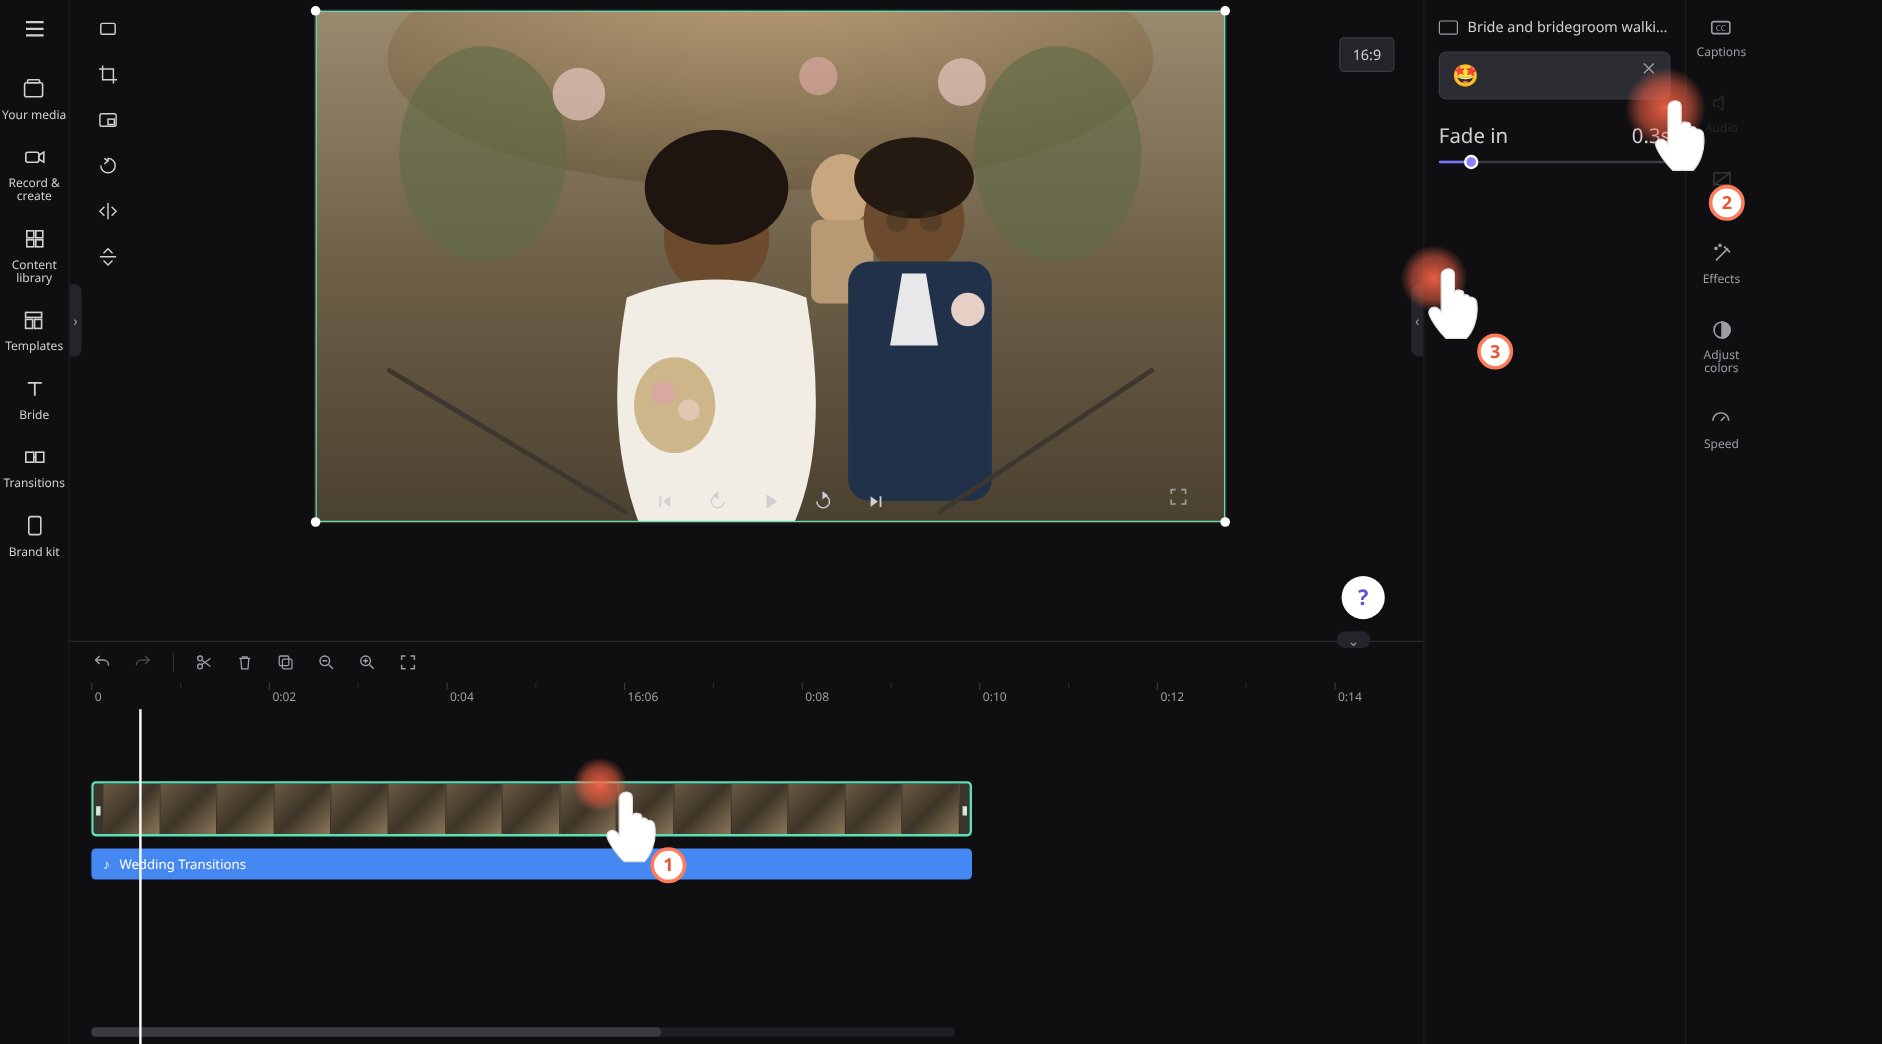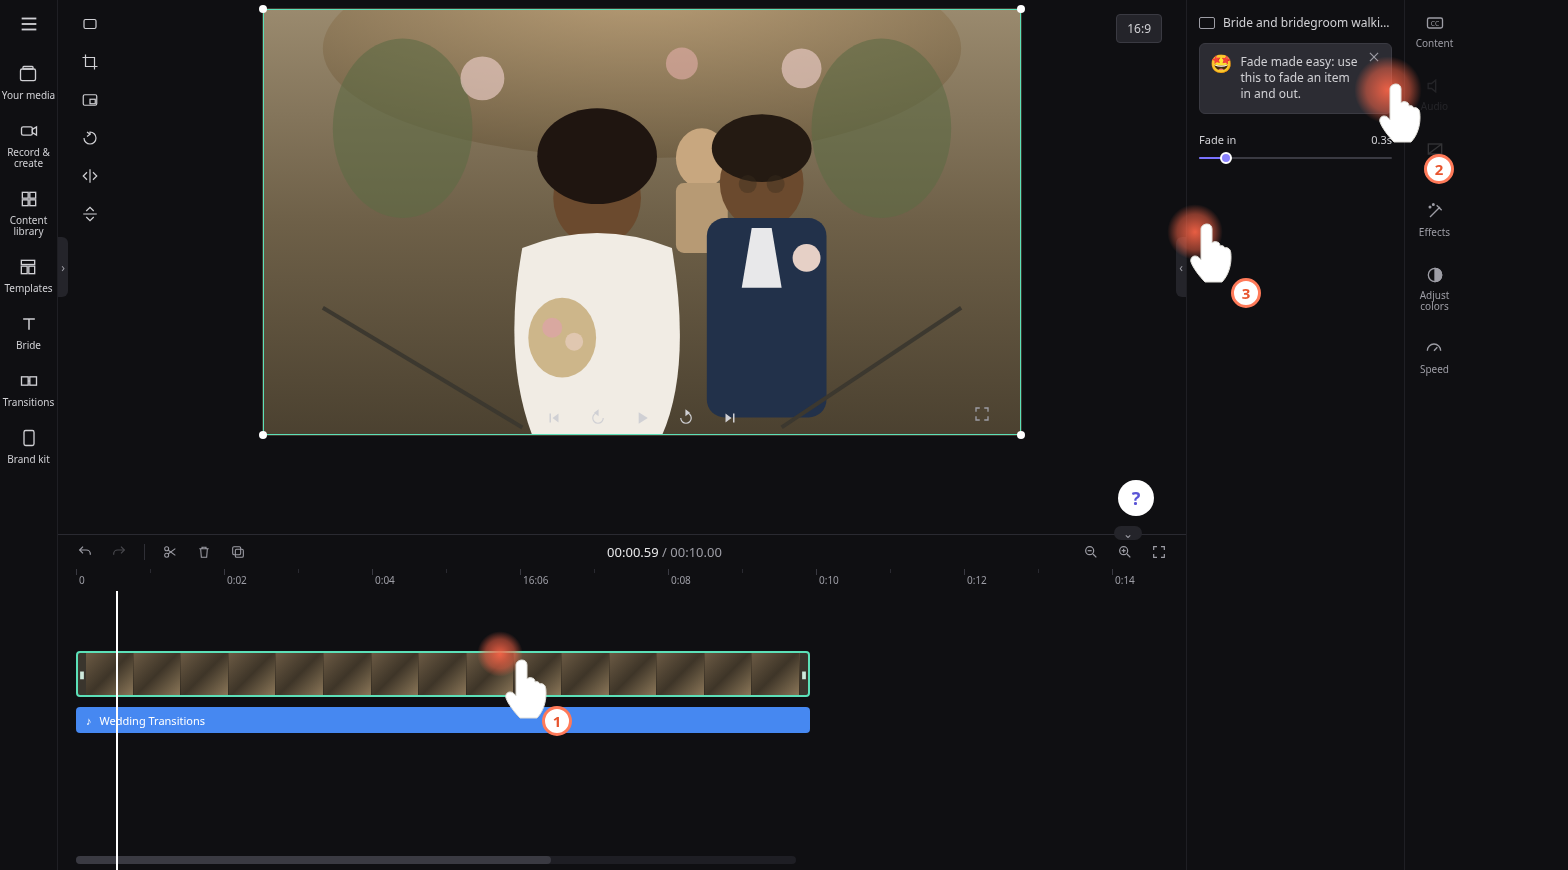--- a/index.html
+++ b/index.html
@@ -41,21 +41,21 @@
   .tool-col{position:absolute;left:20px;top:12px;display:flex;flex-direction:column;gap:14px;color:var(--text-1);}
   .tool-col .tool{width:24px;height:24px;display:flex;align-items:center;justify-content:center;cursor:pointer;}
 
   .canvas{position:relative;margin-top:8px;margin-left:40px;width:760px;height:428px;background:#2b2418;border:1px solid rgba(255,255,255,.1);}
   .canvas .sel{position:absolute;inset:0;border:1px solid var(--clip-border);}
   .handle{position:absolute;width:8px;height:8px;background:#fff;border-radius:50%;}
   .h-tl{top:-4px;left:-4px;} .h-tr{top:-4px;right:-4px;} .h-bl{bottom:-4px;left:-4px;} .h-br{bottom:-4px;right:-4px;}
   .photo{position:absolute;inset:0;overflow:hidden;}
   .photo svg{width:100%;height:100%;}
 
-  .aspect-chip{position:absolute;right:24px;top:14px;background:var(--bg-2);border:1px solid #3a3a42;color:var(--text-1);padding:5px 10px;border-radius:4px;font-size:12px;}
+  .aspect-chip{position:absolute;right:24px;top:31px;background:var(--bg-2);border:1px solid #3a3a42;color:var(--text-1);padding:5px 10px;border-radius:4px;font-size:12px;}
 
   .help-fab{position:absolute;right:32px;bottom:18px;width:36px;height:36px;border-radius:50%;background:#fff;color:#5a55d6;display:flex;align-items:center;justify-content:center;font-weight:700;font-size:18px;cursor:pointer;}
   .collapse-chip{position:absolute;right:44px;bottom:-6px;width:28px;height:14px;border-radius:7px;background:var(--bg-2);display:flex;align-items:center;justify-content:center;color:var(--text-2);}
 
   .transport{position:absolute;left:0;right:0;bottom:6px;display:flex;gap:22px;align-items:center;justify-content:center;color:var(--text-1);}
   .transport .tbtn{width:22px;height:22px;cursor:pointer;display:flex;align-items:center;justify-content:center;}
   .fs-btn{position:absolute;right:28px;bottom:10px;width:20px;height:20px;color:var(--text-2);cursor:pointer;}
 
   
   .timeline{height:336px;border-top:1px solid #2a2a31;background:var(--bg-0);display:flex;flex-direction:column;}
@@ -92,21 +92,21 @@
   
   .inspector{width:218px;background:var(--bg-0);border-left:1px solid #1f1f24;padding:14px 12px;display:flex;flex-direction:column;gap:12px;position:relative;}
   .insp-title{display:flex;align-items:center;gap:8px;color:var(--text-1);font-size:12px;}
   .insp-title .clipico{width:16px;height:12px;border:1px solid var(--text-2);border-radius:2px;flex:none;}
   .insp-title .txt{white-space:nowrap;overflow:hidden;text-overflow:ellipsis;}
 
   .tip-card{background:var(--callout-bg);border:1px solid var(--callout-border);border-radius:6px;padding:10px 30px 10px 10px;position:relative;display:flex;gap:8px;align-items:flex-start;color:var(--text-1);font-size:12px;line-height:1.35;}
   .tip-card .emoji{font-size:18px;line-height:1;}
   .tip-card .close{position:absolute;top:6px;right:6px;width:18px;height:18px;cursor:pointer;color:var(--text-2);}
 
-  .fade-row{display:flex;justify-content:space-between;color:var(--text-1);font-size:11px;margin-top:6px;}
+  .fade-row{display:flex;justify-content:space-between;color:var(--text-1);font-size:17px;margin-top:6px;}
   .slider{position:relative;height:14px;margin-top:4px;}
   .slider .track{position:absolute;top:6px;left:0;right:0;height:2px;background:#3a3a42;border-radius:1px;}
   .slider .fill{position:absolute;top:6px;left:0;height:2px;background:var(--accent);border-radius:1px;}
   .slider .knob{position:absolute;top:1px;width:12px;height:12px;border-radius:50%;background:var(--accent-2);border:2px solid #fff;transform:translateX(-50%);}
 
   
   .right-rail{width:60px;background:var(--bg-0);border-left:1px solid #1f1f24;display:flex;flex-direction:column;align-items:center;padding-top:12px;gap:26px;color:var(--text-2);font-size:10px;}
   .right-rail .rr-item{display:flex;flex-direction:column;align-items:center;gap:4px;cursor:pointer;text-align:center;line-height:1.1;}
   .right-rail .rr-item .ico{width:22px;height:22px;display:flex;align-items:center;justify-content:center;}
   .right-rail .rr-item.active{color:#fff;}
@@ -371,23 +371,20 @@
             <svg viewBox="0 0 24 24" width="16" height="16" stroke="currentColor" stroke-width="1.6" fill="none">
               <path d="M5 7h14M9 7V5h6v2M7 7l1 13h8l1-13"></path>
             </svg>
           </div>
         <div class="tlbtn">
             <svg viewBox="0 0 24 24" width="16" height="16" stroke="currentColor" stroke-width="1.6" fill="none">
               <rect x="8" y="8" width="12" height="12" rx="2"></rect>
               <rect x="4" y="4" width="12" height="12" rx="2"></rect>
             </svg>
           </div>
-        <div class="timecode">
-          <span>00:00.59</span><span class="total"><span> / </span><span>00:10.00</span></span>
-        </div>
         <div class="tlbtn">
             <svg viewBox="0 0 24 24" width="16" height="16" stroke="currentColor" stroke-width="1.8" fill="none">
               <circle cx="10" cy="10" r="6"></circle>
               <line x1="7" y1="10" x2="13" y2="10"></line>
               <line x1="15" y1="15" x2="20" y2="20"></line>
             </svg>
           </div>
         <div class="tlbtn">
             <svg viewBox="0 0 24 24" width="16" height="16" stroke="currentColor" stroke-width="1.8" fill="none">
               <circle cx="10" cy="10" r="6"></circle>
@@ -475,21 +472,20 @@
   </div>
 
   <div class="inspector">
     <div class="insp-title">
       <div class="clipico"></div>
       <div class="txt">Bride and bridegroom walking t…</div>
     </div>
 
     <div class="tip-card">
       <div class="emoji">🤩</div>
-      <div>Fade made easy: use this to fade an item in and out.</div>
       <div class="close">
           <svg viewBox="0 0 24 24" width="14" height="14" stroke="currentColor" stroke-width="2">
             <line x1="5" y1="5" x2="19" y2="19"></line>
             <line x1="19" y1="5" x2="5" y2="19"></line>
           </svg>
         </div>
     </div>
 
     <div>
       <div class="fade-row">
@@ -506,21 +502,21 @@
   </div>
 
   <div class="right-rail">
     <div class="rr-item">
       <div class="ico">
           <svg viewBox="0 0 24 24" width="20" height="20" stroke="currentColor" stroke-width="1.6" fill="none">
             <rect x="3" y="6" width="18" height="12" rx="2"></rect>
             <text x="12" y="15" font-size="8" text-anchor="middle" fill="currentColor" stroke="none">CC</text>
           </svg>
         </div>
-      <span>Content</span>
+      <span>Captions</span>
     </div>
     <div class="rr-item" style="opacity:.15;">
       <div class="ico">
           <svg viewBox="0 0 24 24" width="20" height="20" stroke="currentColor" stroke-width="1.6" fill="none">
             <path d="M5 9v6h4l5 4V5l-5 4H5z"></path>
           </svg>
         </div>
       <span>Audio</span>
     </div>
     <div class="rr-item active" style="opacity:.15;">

